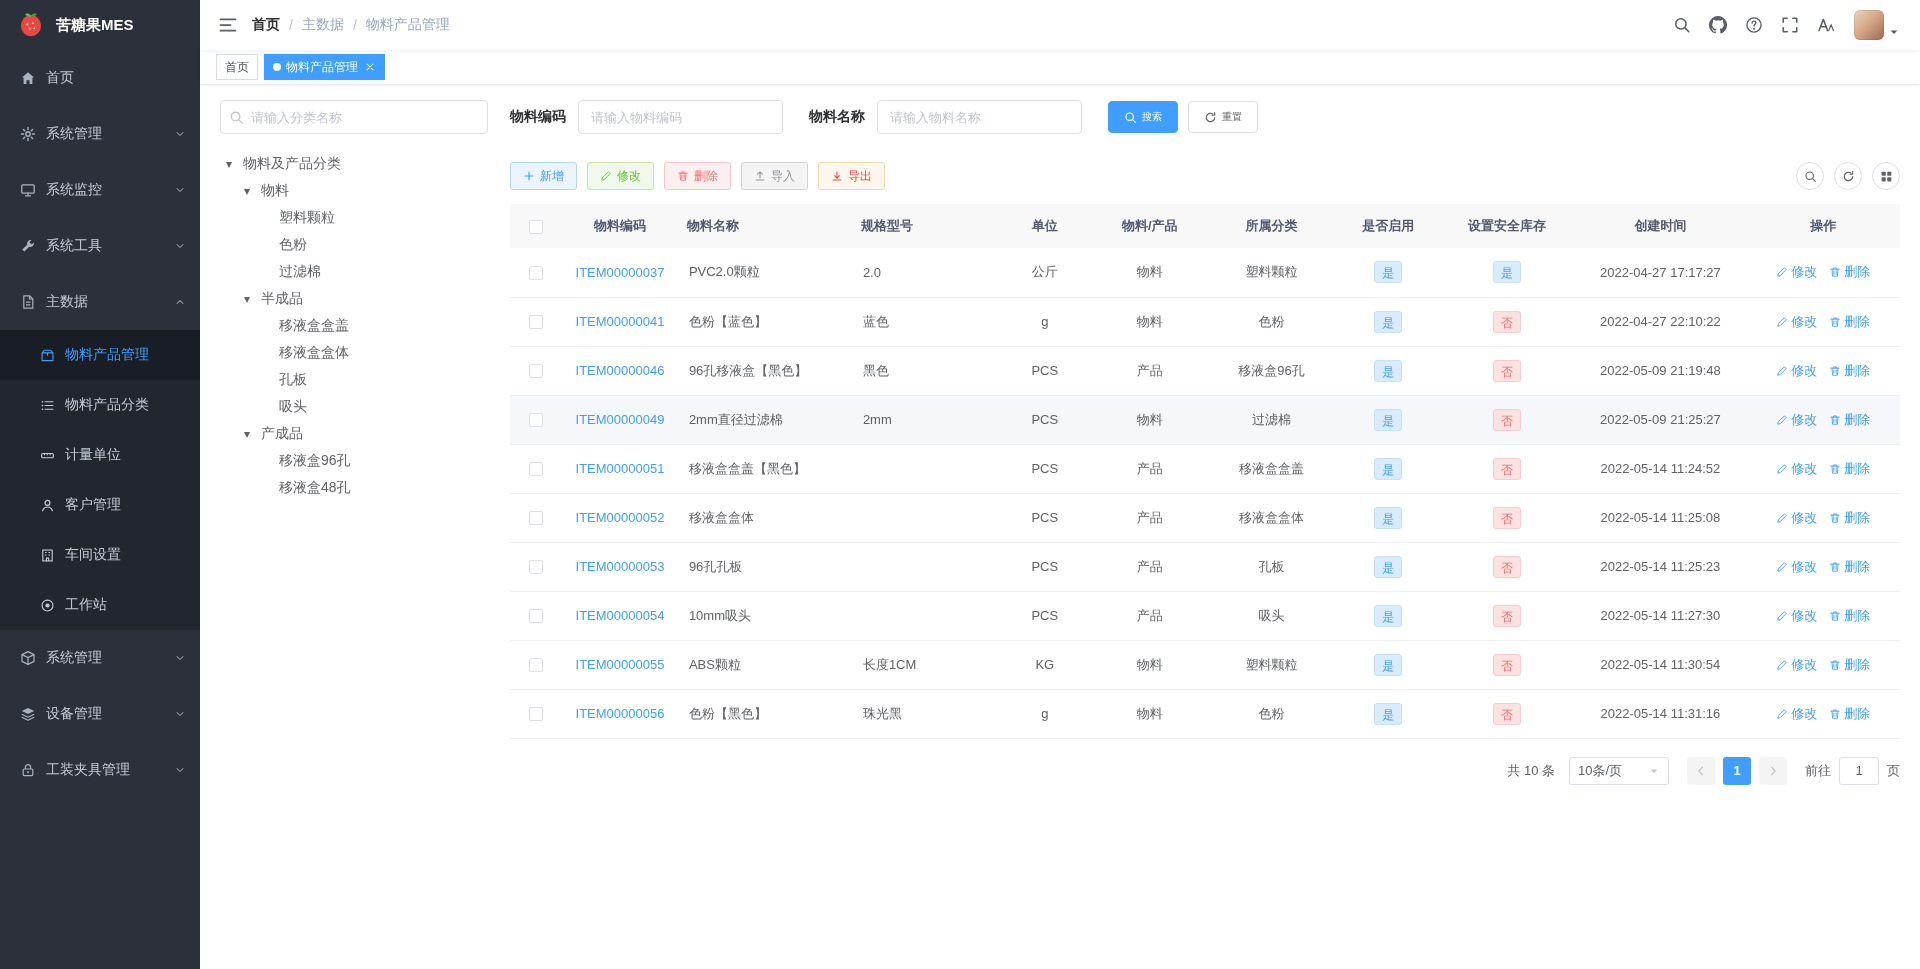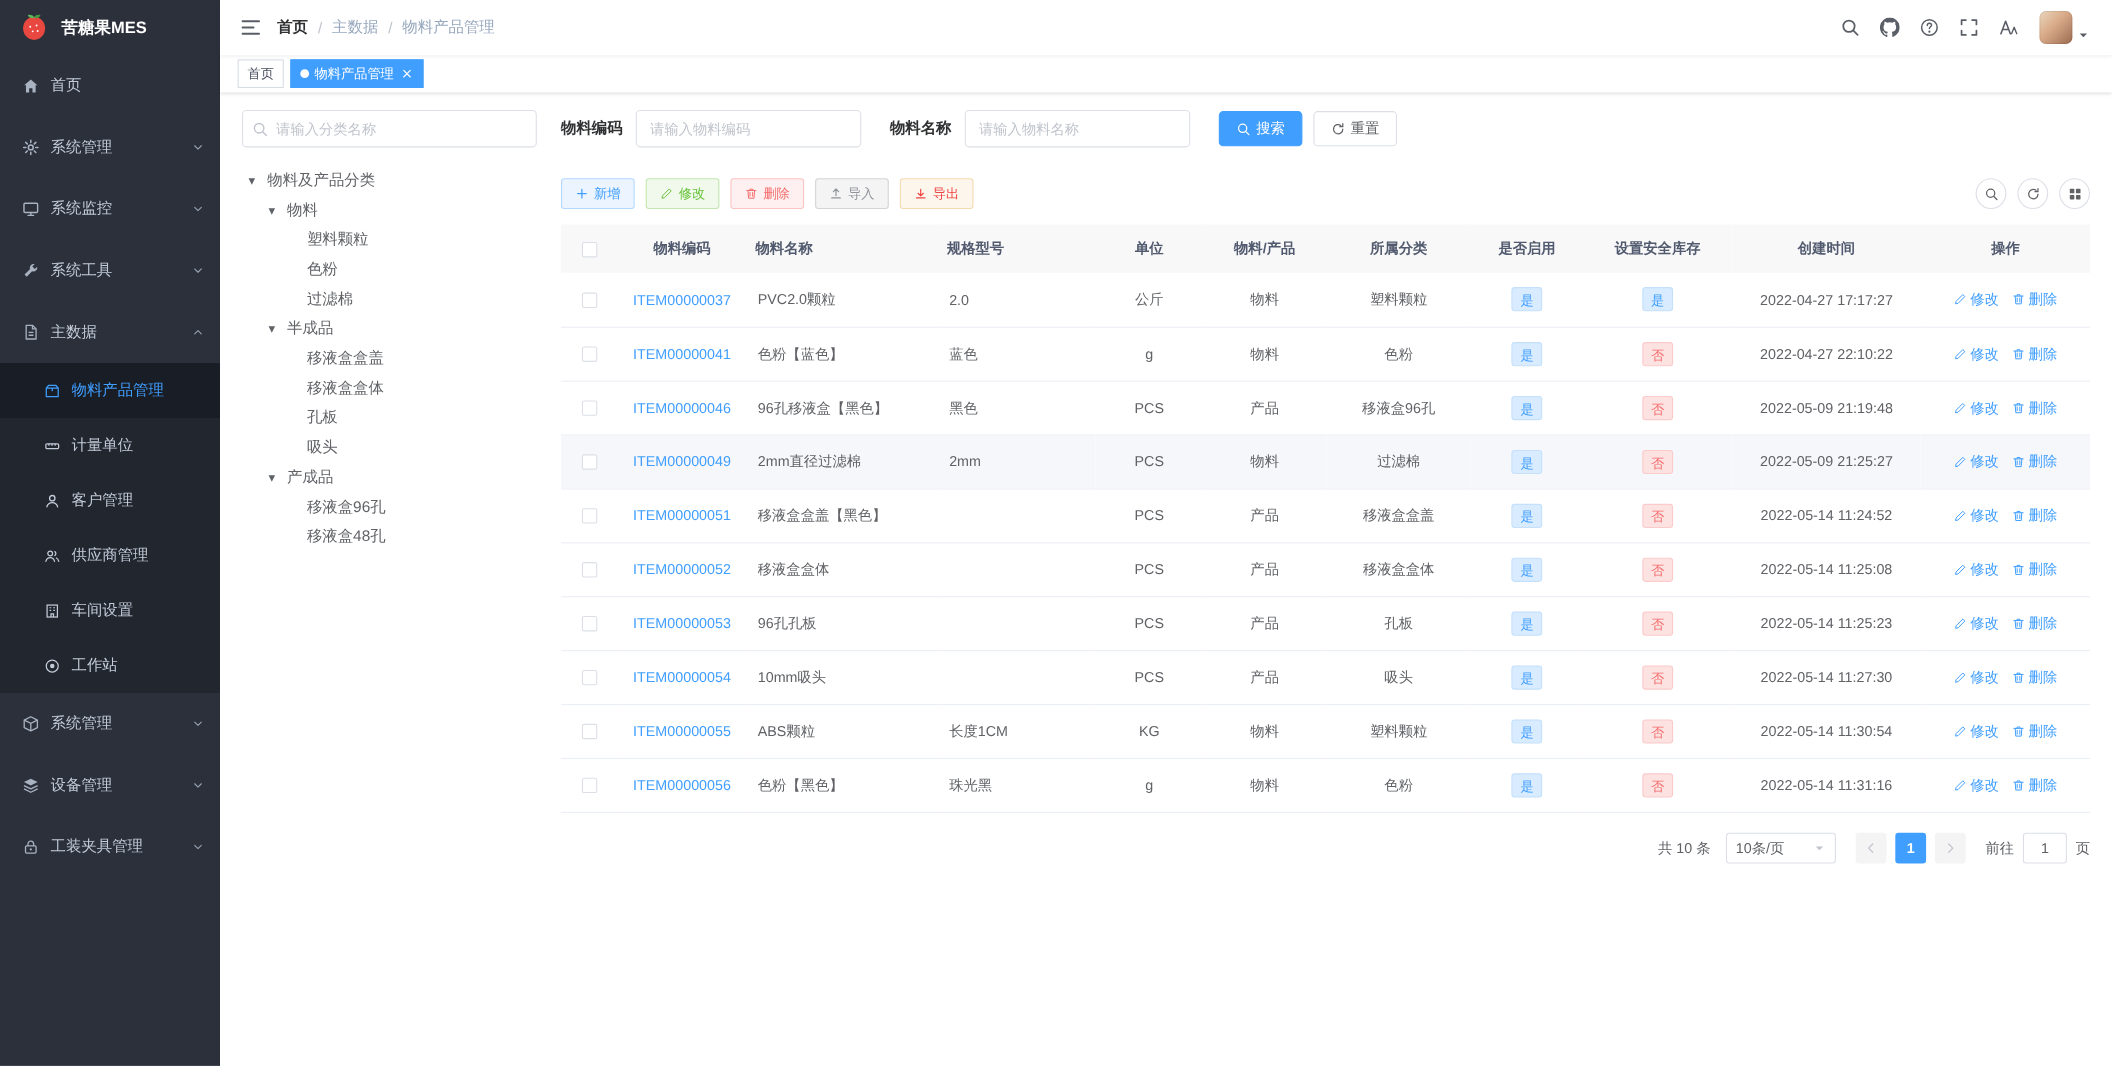--- a/index.html
+++ b/index.html
@@ -53,21 +53,21 @@
 .search-prefix{position:absolute;left:9px;top:10px;color:#c0c4cc}
 .tree{margin-top:16px}
 .tree-node{display:flex;align-items:center;height:27px;font-size:14px;color:#606266;cursor:pointer;white-space:nowrap}
 .tree-caret{width:17px;color:#5f6368;font-size:12px;text-align:left;flex-shrink:0}
 .main-col{flex:1;min-width:0}
 
 .filter-row{display:flex;align-items:center}
 .filter-item{display:flex;align-items:center;margin-right:26px}
 .filter-item label{font-weight:700;font-size:14px;color:#303133;margin-right:12px;white-space:nowrap}
 .filter-item input{width:205px;height:34px;border:1px solid #dcdfe6;border-radius:4px;padding:0 12px;font-size:13px;color:#606266;outline:none}
-.btn{display:inline-flex;align-items:center;gap:5px;height:32px;padding:0 15px;border-radius:4px;font-size:13px;cursor:pointer;border:1px solid transparent;margin-right:10px}
+.btn{display:inline-flex;align-items:center;gap:5px;height:32px;padding:0 15px;border-radius:4px;font-size:10px;cursor:pointer;border:1px solid transparent;margin-right:10px}
 .btn-primary{background:#409EFF;color:#fff;border-color:#409EFF}
 .btn-default{background:#fff;color:#606266;border-color:#dcdfe6}
 
 .toolbar{display:flex;align-items:center;margin-top:28px}
 .toolbar-left{display:flex;align-items:center}
 .tb-btn{display:inline-flex;align-items:center;gap:5px;height:28px;padding:0 12px;border-radius:3px;font-size:12px;margin-right:10px;cursor:pointer;border:1px solid}
 .tb-primary{color:#409eff;background:#ecf5ff;border-color:#b3d8ff}
 .tb-success{color:#67c23a;background:#f0f9eb;border-color:#c2e7b0}
 .tb-danger{color:#f56c6c;background:#fef0f0;border-color:#fbc4c4}
 .tb-info{color:#909399;background:#f4f4f5;border-color:#d3d4d6}
@@ -185,46 +185,47 @@
           <div class="submenu-item active">
             <span class="mi-icon" data-icon="box-icon">
               <svg viewBox="0 0 16 16" xmlns="http://www.w3.org/2000/svg">
                 <path d="M2.2 5.2L4.6 2.4h6.8l2.4 2.8v8.2H2.2z" stroke="currentColor" stroke-width="1.2" fill="none" stroke-linejoin="round"></path>
                 <path d="M2.2 5.2h11.6M8 5.2v3" stroke="currentColor" stroke-width="1.2" fill="none"></path>
               </svg>
             </span>
             <span class="mi-label">物料产品管理</span>
           </div>
           <div class="submenu-item">
+            <span class="mi-icon" data-icon="list-icon">
+              <svg viewBox="0 0 16 16" xmlns="http://www.w3.org/2000/svg">
+                <path d="M5.4 4h8.4M5.4 8h8.4M5.4 12h8.4" stroke="currentColor" stroke-width="1.3" stroke-linecap="round"></path>
+                <circle cx="2.6" cy="4" r=".9" fill="currentColor"></circle>
+                <circle cx="2.6" cy="8" r=".9" fill="currentColor"></circle>
+                <circle cx="2.6" cy="12" r=".9" fill="currentColor"></circle>
+              </svg>
+            </span>
+            <span class="mi-label">物料产品分类</span>
+          </div>
+          <div class="submenu-item">
             <span class="mi-icon" data-icon="ruler-icon">
               <svg viewBox="0 0 16 16" xmlns="http://www.w3.org/2000/svg">
                 <rect x="1.8" y="5.8" width="12.4" height="4.6" rx="1" stroke="currentColor" stroke-width="1.2" fill="none"></rect>
                 <path d="M4.8 5.8v2M7.8 5.8v2M10.8 5.8v2" stroke="currentColor" stroke-width="1.2"></path>
               </svg>
             </span>
             <span class="mi-label">计量单位</span>
           </div>
           <div class="submenu-item">
             <span class="mi-icon" data-icon="user-icon">
               <svg viewBox="0 0 16 16" xmlns="http://www.w3.org/2000/svg">
                 <circle cx="8" cy="5.2" r="2.6" stroke="currentColor" stroke-width="1.3" fill="none"></circle>
                 <path d="M2.8 13.6c.8-2.7 2.8-4 5.2-4s4.4 1.3 5.2 4" stroke="currentColor" stroke-width="1.3" fill="none" stroke-linecap="round"></path>
               </svg>
             </span>
             <span class="mi-label">客户管理</span>
-          </div>
-          <div class="submenu-item">
-            <span class="mi-icon" data-icon="users-icon">
-              <svg viewBox="0 0 16 16" xmlns="http://www.w3.org/2000/svg">
-                <circle cx="6" cy="5.5" r="2.3" stroke="currentColor" stroke-width="1.2" fill="none"></circle>
-                <path d="M1.8 13.2c.7-2.4 2.3-3.6 4.2-3.6s3.5 1.2 4.2 3.6" stroke="currentColor" stroke-width="1.2" fill="none" stroke-linecap="round"></path>
-                <path d="M10.5 3.7a2.3 2.3 0 0 1 0 3.8M12 9.9c1.1.5 1.9 1.6 2.3 3.3" stroke="currentColor" stroke-width="1.2" fill="none" stroke-linecap="round"></path>
-              </svg>
-            </span>
-            <span class="mi-label">供应商管理</span>
           </div>
           <div class="submenu-item">
             <span class="mi-icon" data-icon="building-icon">
               <svg viewBox="0 0 16 16" xmlns="http://www.w3.org/2000/svg">
                 <rect x="3" y="2.2" width="10" height="11.6" stroke="currentColor" stroke-width="1.2" fill="none"></rect>
                 <path d="M5.4 4.8h1.6M9 4.8h1.6M5.4 7.4h1.6M9 7.4h1.6M6.8 13.8v-3h2.4v3" stroke="currentColor" stroke-width="1.2" fill="none"></path>
               </svg>
             </span>
             <span class="mi-label">车间设置</span>
           </div>

